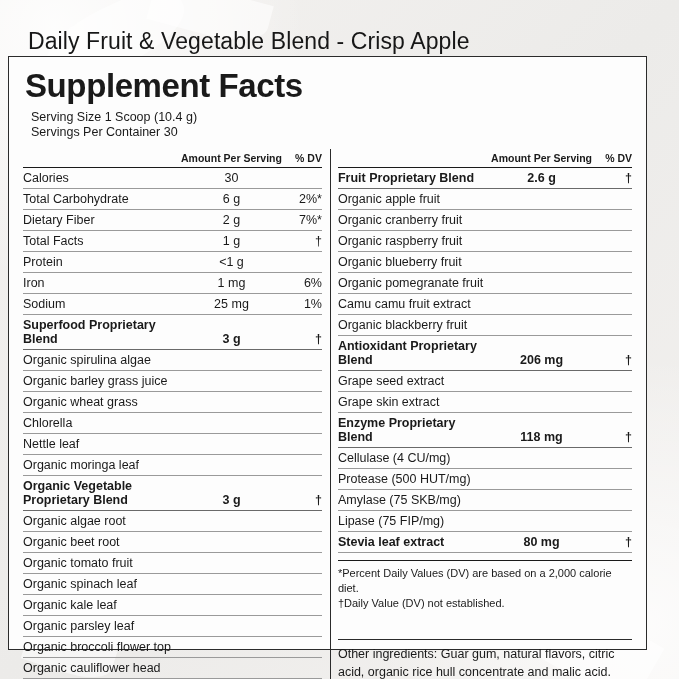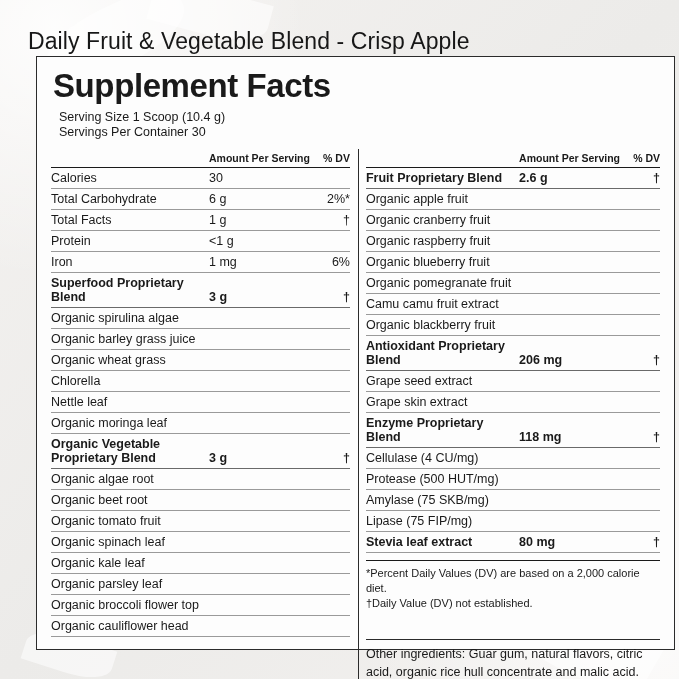--- a/index.html
+++ b/index.html
@@ -43,21 +43,21 @@
     left: 28px;
     font-size: 23px;
     font-weight: 400;
     letter-spacing: 0.1px;
     color: #171717;
   }
 
   .panel {
     position: absolute;
     top: 56px;
-    left: 36px;
+    left: 8px;
     width: 639px;
     height: 594px;
     background: #fdfdfd;
     border: 1px solid #2b2b2b;
     box-sizing: border-box;
     padding: 10px 14px 8px 14px;
   }
 
   .sf-title {
     font-size: 33px;
@@ -107,21 +107,21 @@
     font-weight: bold;
     text-align: right;
     padding-bottom: 2px;
     border-bottom: 1.5px solid #1a1a1a;
   }
   .hdr td.blank { border-bottom: 1.5px solid #1a1a1a; }
   tr.row td { border-bottom: 1px solid #9a9a9a; }
   tr.row.bold td { font-weight: bold; border-bottom: 1px solid #6a6a6a; }
   tr.row.last td { border-bottom: 1px solid #9a9a9a; }
   td.name { text-align: left; }
-  td.amt { text-align: left; white-space: nowrap; padding-left: 6px; width: 64px; }
+  td.amt { text-align: center; white-space: nowrap; padding-left: 6px; width: 64px; }
   td.dv { text-align: right; white-space: nowrap; width: 40px; padding-left: 6px; }
   .ind1 { padding-left: 12px; }
   .ind2 { padding-left: 24px; }
 
   .footnotes {
     font-size: 11px;
     line-height: 1.35;
     margin-top: 7px;
     padding-top: 5px;
     border-top: 1.5px solid #1a1a1a;
@@ -166,33 +166,43 @@
               <td class="name">Calories</td>
               <td class="amt">30</td>
               <td class="dv"></td>
             </tr>
             <tr class="row">
               <td class="name">Total Carbohydrate</td>
               <td class="amt">6 g</td>
               <td class="dv">2%*</td>
             </tr>
             <tr class="row">
+              <td class="name ind1">Dietary Fiber</td>
+              <td class="amt">2 g</td>
+              <td class="dv">7%*</td>
+            </tr>
+            <tr class="row">
               <td class="name ind2">Total Facts</td>
               <td class="amt">1 g</td>
               <td class="dv">†</td>
             </tr>
             <tr class="row">
               <td class="name">Protein</td>
               <td class="amt">&lt;1 g</td>
               <td class="dv"></td>
             </tr>
             <tr class="row">
               <td class="name">Iron</td>
               <td class="amt">1 mg</td>
               <td class="dv">6%</td>
+            </tr>
+            <tr class="row">
+              <td class="name">Sodium</td>
+              <td class="amt">25 mg</td>
+              <td class="dv">1%</td>
             </tr>
             <tr class="row bold">
               <td class="name">Superfood Proprietary Blend</td>
               <td class="amt">3 g</td>
               <td class="dv">†</td>
             </tr>
             <tr class="row">
               <td class="name ind1">Organic spirulina algae</td>
               <td class="amt"></td>
               <td class="dv"></td>

